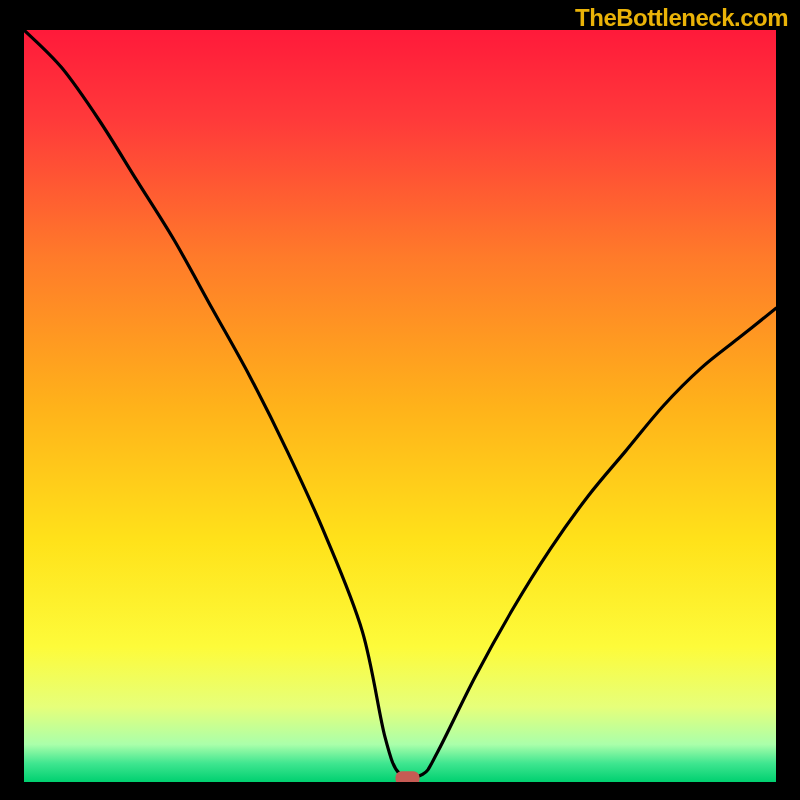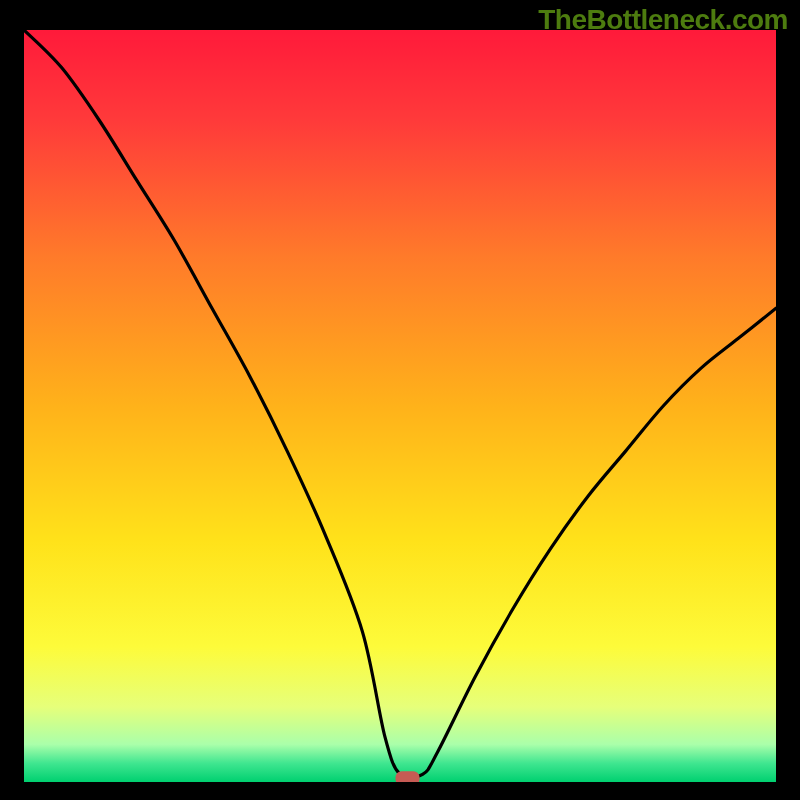--- a/index.html
+++ b/index.html
@@ -8,22 +8,22 @@
     width: 800px;
     height: 800px;
     background: #000;
     position: relative;
     font-family: Arial, Helvetica, sans-serif;
   }
   .watermark {
     position: absolute;
     top: 4px;
     right: 12px;
-    color: #4d7c0f;
-    font-size: 28px;
+    color: #eab308;
+    font-size: 24px;
     font-weight: 600;
     letter-spacing: -0.5px;
     z-index: 10;
   }
   .frame {
     position: absolute;
     left: 24px;
     top: 30px;
     width: 752px;
     height: 752px;

